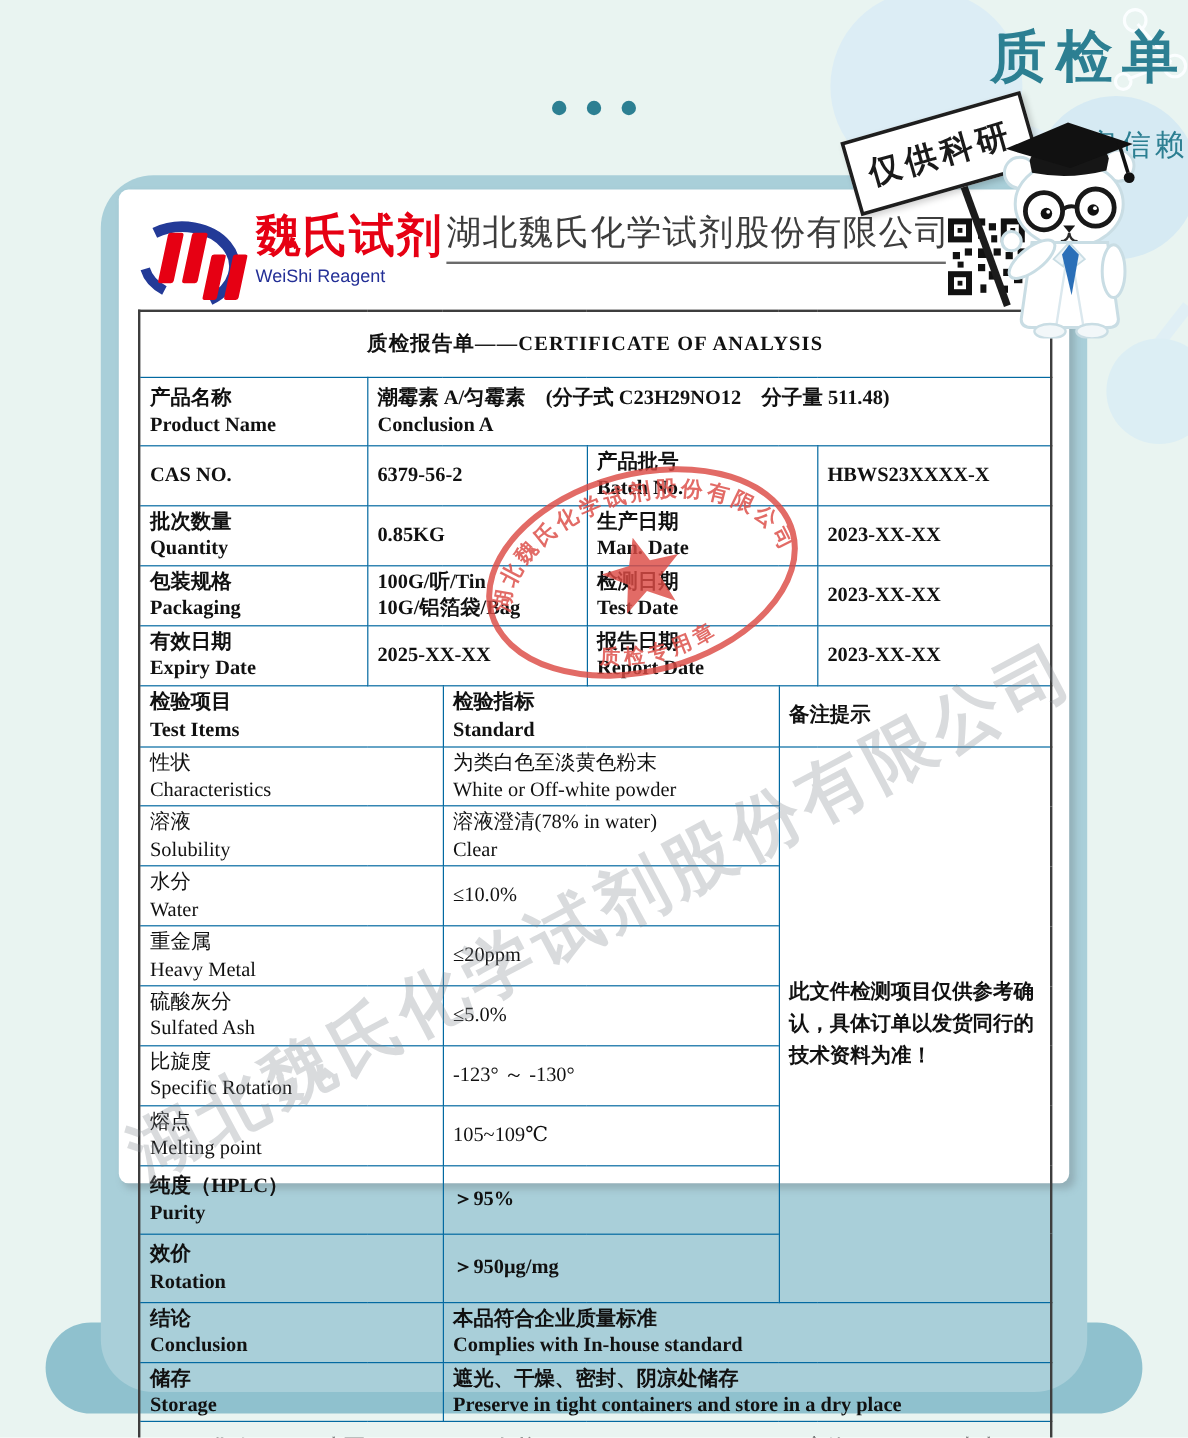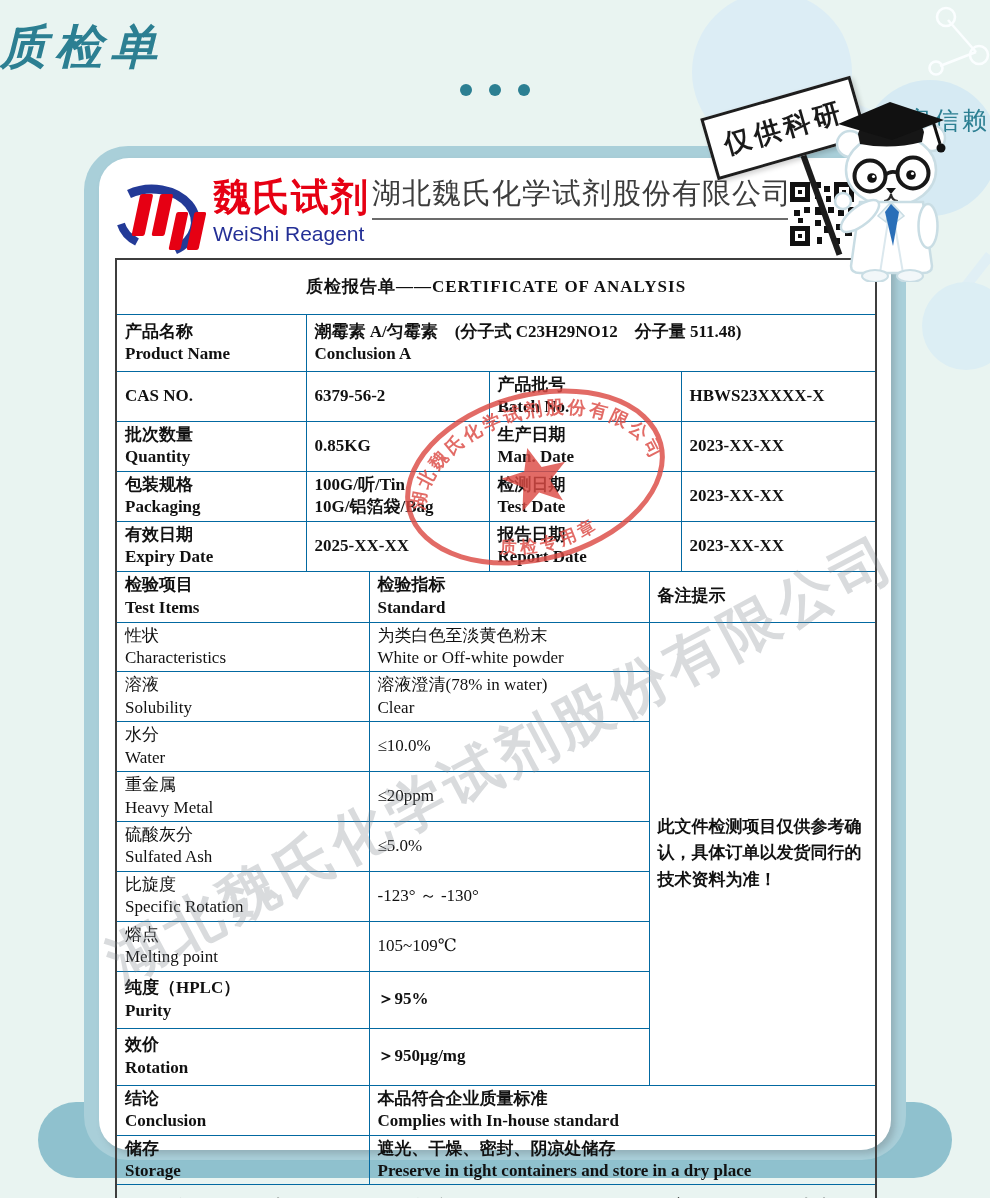--- a/index.html
+++ b/index.html
@@ -6,41 +6,41 @@
   body{
     width:990px;height:1198px;position:relative;overflow:hidden;
     background:#e9f4f1;
     font-family:"Liberation Serif","DejaVu Serif",serif;
     color:#111;
   }
   
   .bg-svg{position:absolute;left:0;top:0;width:990px;height:1198px;z-index:0;}
   
   .page-title{
-    position:absolute;top:16px;left:0;width:100%;text-align:left;z-index:2;
+    position:absolute;top:16px;left:0;width:100%;text-align:right;z-index:2;
     font-family:"Liberation Sans","DejaVu Sans",sans-serif;
-    font-size:47px;font-weight:bold;color:#2c7f92;letter-spacing:8px;font-style:italic;
+    font-size:47px;font-weight:bold;color:#2c7f92;letter-spacing:8px;
   }
   .title-dots{position:absolute;top:84px;left:0;width:100%;display:flex;justify-content:center;gap:17px;z-index:2;}
   .title-dots span{width:12px;height:12px;border-radius:50%;background:#2c7f92;display:block;}
   .page-subtitle{
     position:absolute;top:104px;left:0;width:100%;text-align:right;z-index:2;
     font-family:"Liberation Sans","DejaVu Sans",sans-serif;
     font-size:25px;color:#2c7f92;letter-spacing:3px;
   }
   
   .bottom-band{position:absolute;left:38px;top:1102px;width:914px;height:76px;background:#8fc1ce;border-radius:38px;z-index:1;}
   .frame{position:absolute;left:84px;top:146px;width:822px;height:1014px;background:#a9cfd9;border-radius:44px;z-index:2;}
-  .card{position:absolute;left:99px;top:158px;width:792px;height:992px;background:#ffffff;border-radius:30px;z-index:3;
+  .card{position:absolute;left:99px;top:158px;width:792px;height:828px;background:#ffffff;border-radius:8px;z-index:3;
         box-shadow:4px 4px 6px rgba(105,118,124,.35);}
   
   .logo-svg{position:absolute;left:16px;top:14px;width:106px;height:86px;}
   .logo-text{position:absolute;left:114px;top:20px;width:156px;}
   .logo-cn{font-family:"Liberation Sans","DejaVu Sans",sans-serif;font-size:38px;font-weight:bold;color:#e60013;letter-spacing:1px;line-height:1.05;}
-  .logo-en{font-family:"Liberation Sans","DejaVu Sans",sans-serif;font-size:21px;color:#232f96;margin-top:4px;}
+  .logo-en{font-family:"Liberation Sans","DejaVu Sans",sans-serif;font-size:15px;color:#232f96;margin-top:4px;}
   .company{position:absolute;left:273px;top:16px;width:418px;}
   .company-cn{font-family:"Liberation Sans","DejaVu Sans",sans-serif;font-size:29px;color:#3d3d3d;letter-spacing:1px;white-space:nowrap;}
   .company-rule{height:2px;background:#6b6b6b;margin:4px 0 3px 0;}
   .company-en{font-family:"Liberation Sans","DejaVu Sans",sans-serif;font-size:21.5px;color:#3d3d3d;letter-spacing:.5px;white-space:nowrap;}
   .qr-svg{position:absolute;left:689px;top:22px;width:68px;height:68px;}
   
   .sign{
     position:absolute;left:706px;top:96px;width:150px;height:58px;z-index:8;
     background:#ffffff;border:3px solid #1e1e1e;transform:rotate(-16deg);
     display:flex;align-items:center;justify-content:center;

